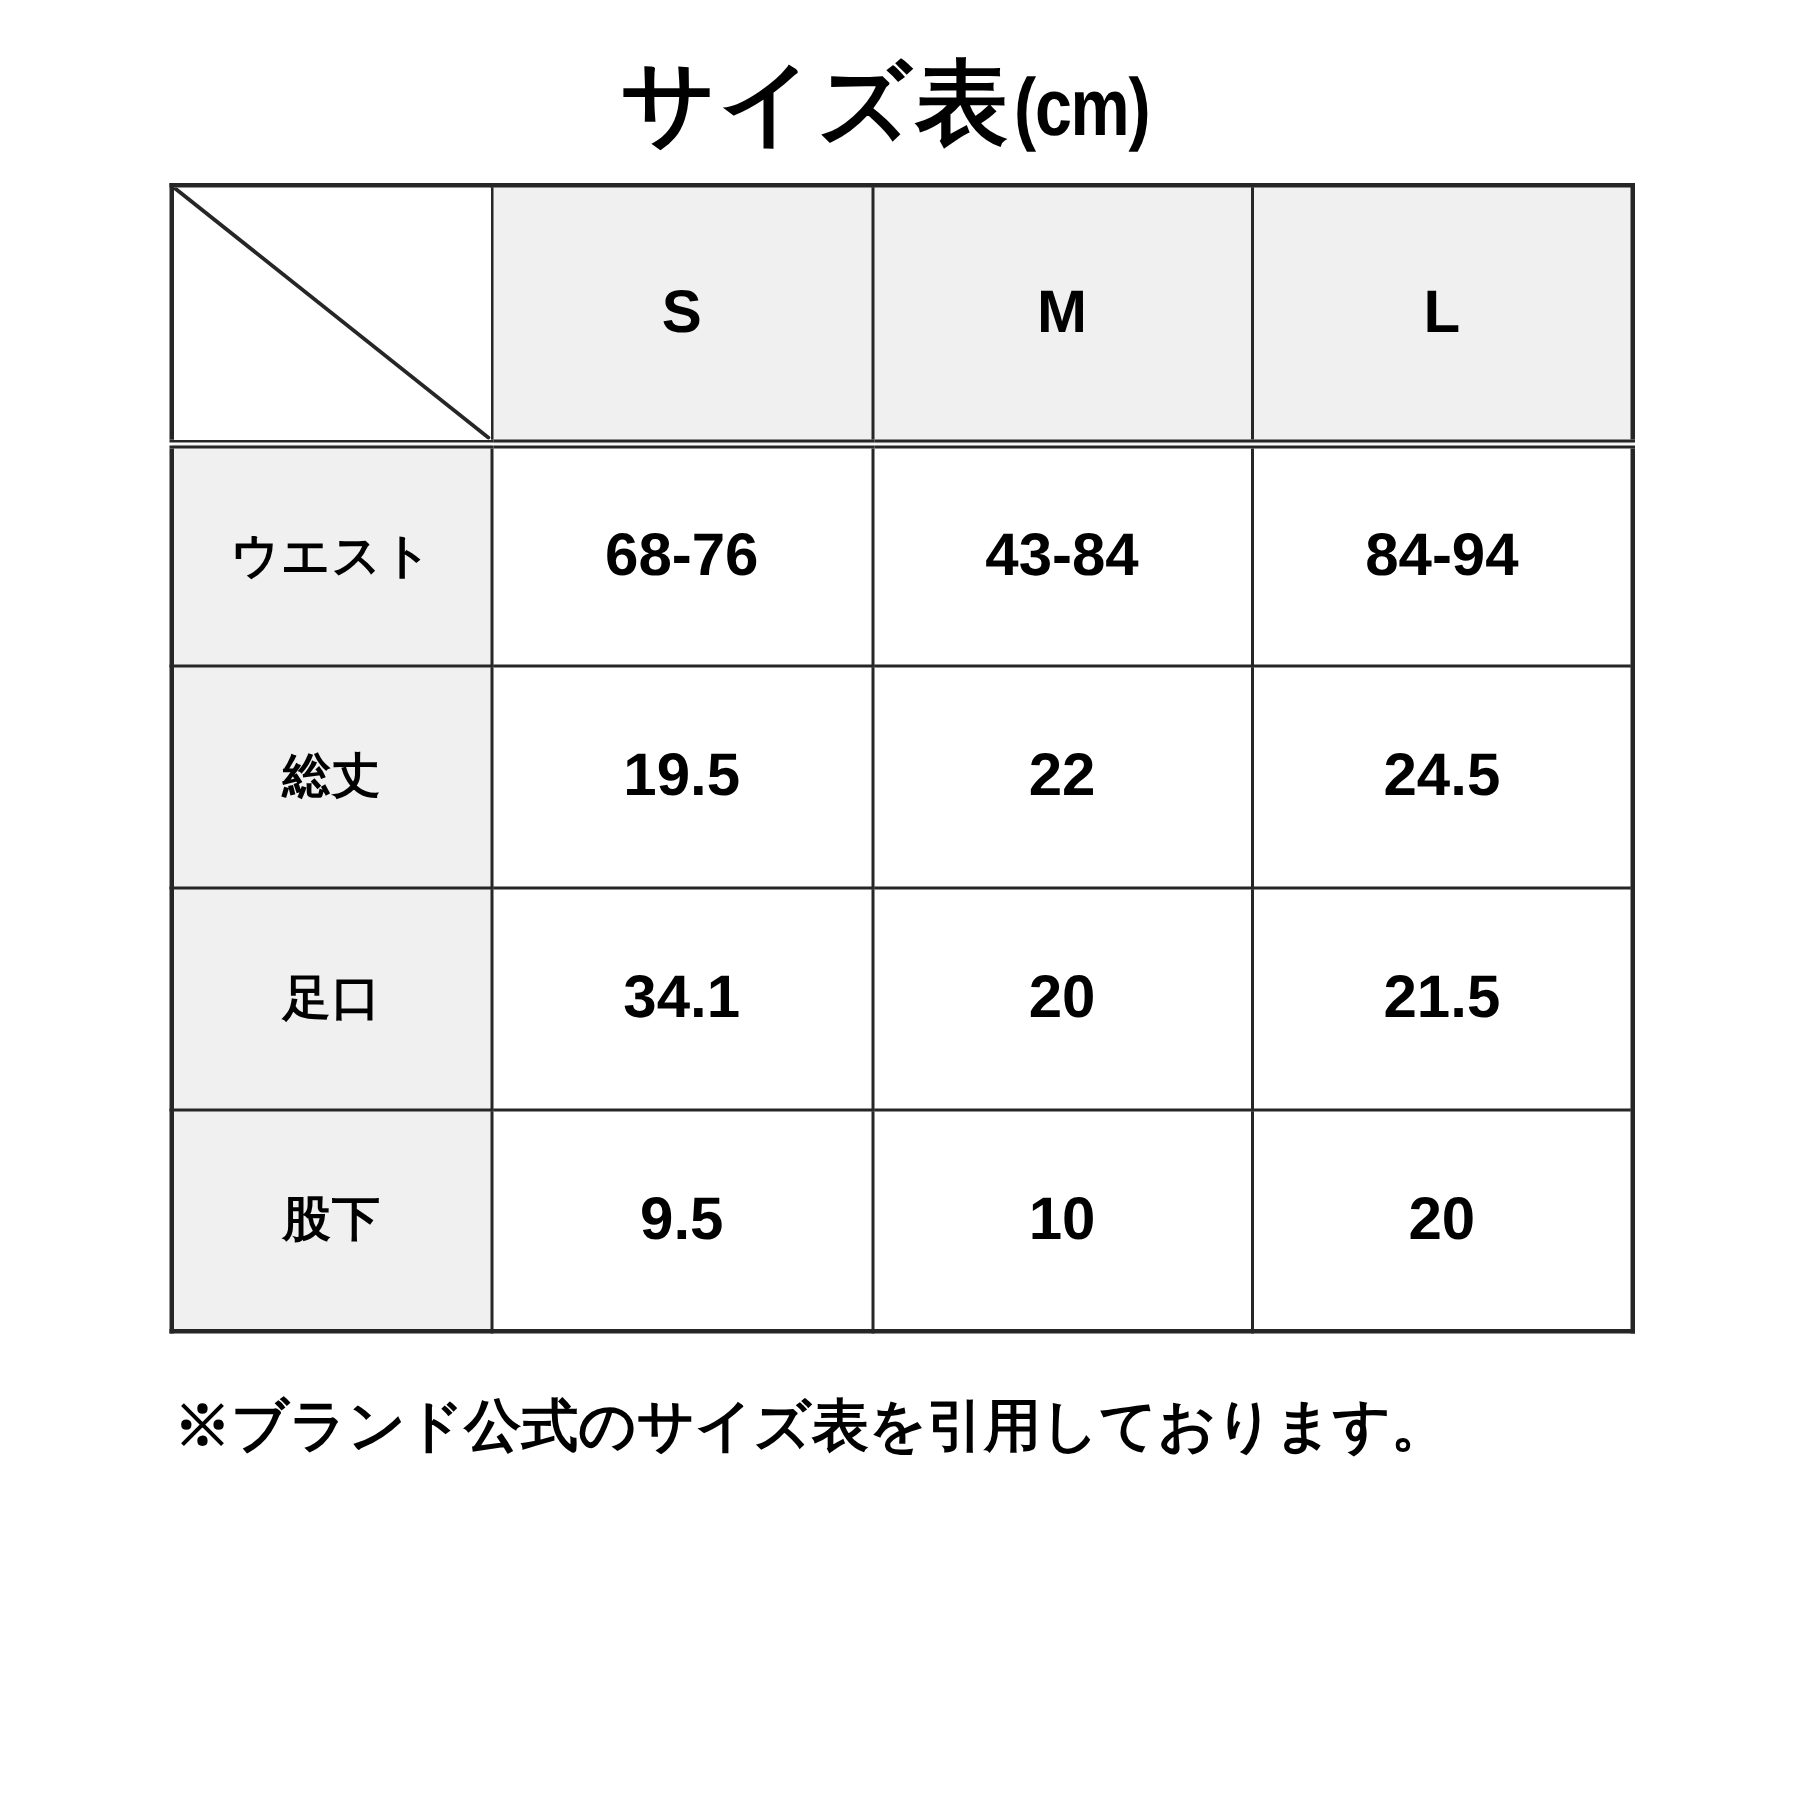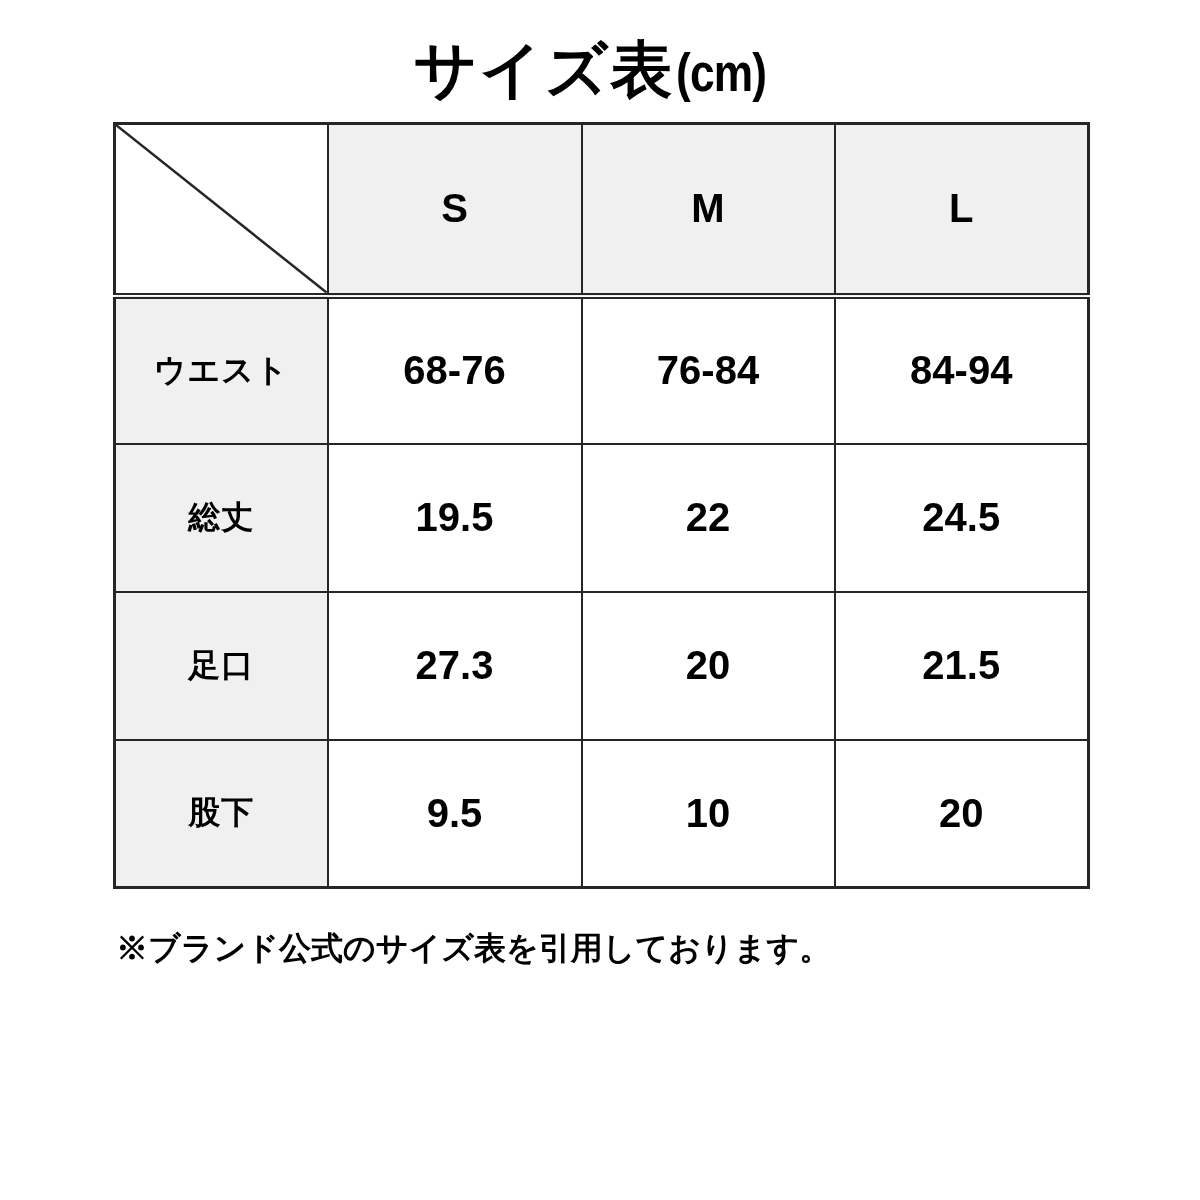--- a/index.html
+++ b/index.html
@@ -82,21 +82,21 @@
     background:#ffffff;
   }
   .size-table tbody td.rowlabel{
     background:var(--cell-gray);
     font-size:32px;
     letter-spacing:1px;
   }
   
   .notes{
     margin:40px 0 0 116px;
-    font-size:32px;
+    font-size:38px;
     font-weight:bold;
     line-height:1.2;
   }
   .note{
     margin:0 0 20px 0;
   }
   .note-cont{
     padding-left:30px;
   }
 </style>
@@ -123,32 +123,32 @@
       </th>
       <th>S</th>
       <th>M</th>
       <th>L</th>
     </tr>
   </thead>
   <tbody>
     <tr>
       <td class="rowlabel">ウエスト</td>
       <td>68-76</td>
-      <td>76-84</td>
+      <td>43-84</td>
       <td>84-94</td>
     </tr>
     <tr>
       <td class="rowlabel">総丈</td>
       <td>19.5</td>
       <td>22</td>
       <td>24.5</td>
     </tr>
     <tr>
       <td class="rowlabel">足口</td>
-      <td>27.3</td>
+      <td>34.1</td>
       <td>20</td>
       <td>21.5</td>
     </tr>
     <tr>
       <td class="rowlabel">股下</td>
       <td>9.5</td>
       <td>10</td>
       <td>20</td>
     </tr>
   </tbody>

